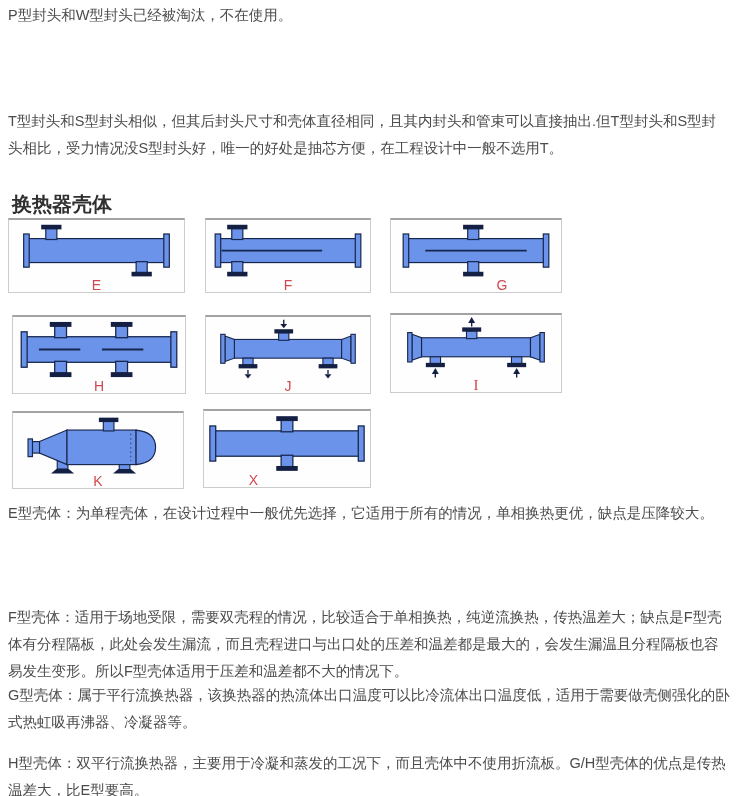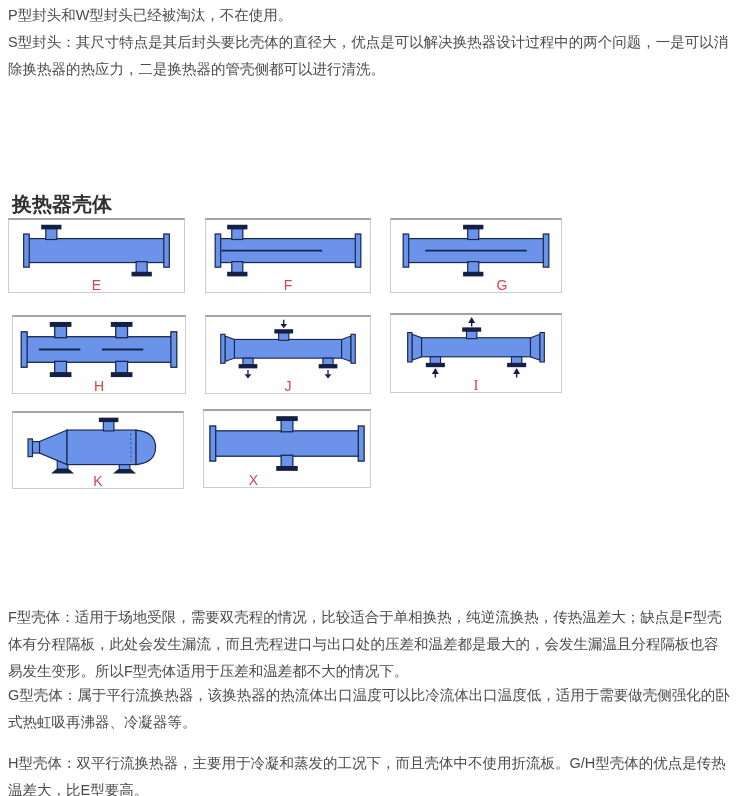--- a/index.html
+++ b/index.html
@@ -39,21 +39,23 @@
   #note-g{top:682px;}
   #note-h{top:750px;}
 </style>
 </head>
 <body>
 
 <div class="page">
 
   <div class="txt" id="intro-block">
     <p>P型封头和W型封头已经被淘汰，不在使用。</p>
-    <p>S型封头：其尺寸特点是其后封头要比壳体的直径大，优点是可以解决换热器设计过程中的两个问题，一是可以消除换热器的热应力，二是换热器的管壳侧都可以进行清洗。</p>
+  </div>
+  <div class="txt" id="t-block">
+    <p>T型封头和S型封头相似，但其后封头尺寸和壳体直径相同，且其内封头和管束可以直接抽出.但T型封头和S型封头相比，受力情况没S型封头好，唯一的好处是抽芯方便，在工程设计中一般不选用T。</p>
   </div>
 
   <div class="fig-heading">换热器壳体</div>
 
   <div class="fig-box" id="box-e">
     <svg viewBox="0 0 170 64" preserveAspectRatio="xMidYMid meet">
       <rect class="fill" x="11" y="18" width="148" height="26"></rect>
       <rect class="fill" x="6" y="13" width="6" height="36"></rect>
       <rect class="fill" x="158" y="13" width="6" height="36"></rect>
       <rect class="fill" x="30" y="7" width="12" height="12"></rect>
@@ -181,20 +183,23 @@
       <rect class="fill" x="6" y="13" width="6" height="36"></rect>
       <rect class="fill" x="158" y="13" width="6" height="36"></rect>
       <rect class="fill" x="79" y="7" width="12" height="12"></rect>
       <rect class="dark" x="74" y="3" width="22" height="5"></rect>
       <rect class="fill" x="79" y="43" width="12" height="12"></rect>
       <rect class="dark" x="74" y="54" width="22" height="5"></rect>
     </svg>
     <div class="fig-label pos-x">X</div>
   </div>
 
+  <div class="txt" id="note-e">
+    <p>E型壳体：为单程壳体，在设计过程中一般优先选择，它适用于所有的情况，单相换热更优，缺点是压降较大。</p>
+  </div>
   <div class="txt" id="note-f">
     <p>F型壳体：适用于场地受限，需要双壳程的情况，比较适合于单相换热，纯逆流换热，传热温差大；缺点是F型壳体有分程隔板，此处会发生漏流，而且壳程进口与出口处的压差和温差都是最大的，会发生漏温且分程隔板也容易发生变形。所以F型壳体适用于压差和温差都不大的情况下。</p>
   </div>
   <div class="txt" id="note-g">
     <p>G型壳体：属于平行流换热器，该换热器的热流体出口温度可以比冷流体出口温度低，适用于需要做壳侧强化的卧式热虹吸再沸器、冷凝器等。</p>
   </div>
   <div class="txt" id="note-h">
     <p>H型壳体：双平行流换热器，主要用于冷凝和蒸发的工况下，而且壳体中不使用折流板。G/H型壳体的优点是传热温差大，比E型要高。</p>
   </div>
 

